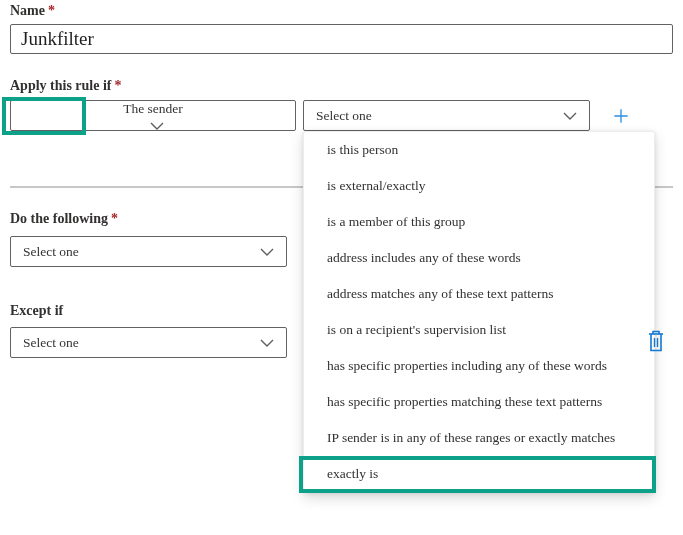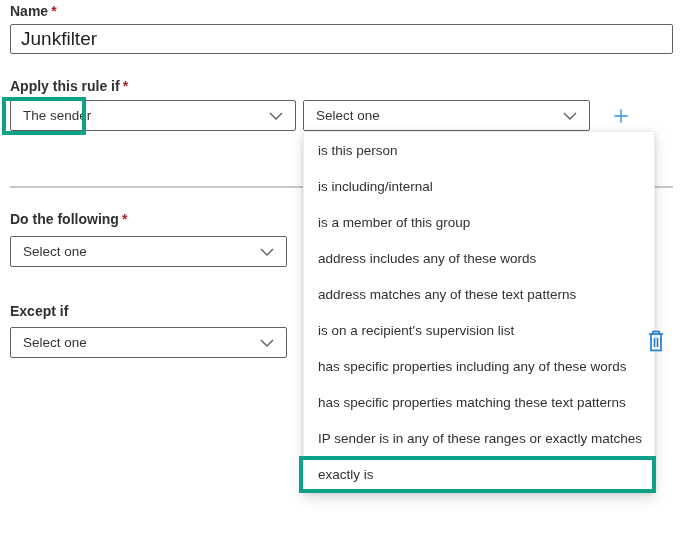--- a/index.html
+++ b/index.html
@@ -1,18 +1,18 @@
 <!DOCTYPE html>
 <html><head>
 <meta charset="utf-8">
 <style>
   html,body{margin:0;padding:0;background:#fff;}
   .stage{
     position:relative;width:683px;height:535px;background:#fff;overflow:hidden;
-    font-family:Liberation Sans, sans-serif;color:#323130;
+    font-family:Liberation Serif, serif;color:#323130;
   }
   .field-label{
     position:absolute;font-size:14px;font-weight:600;color:#323130;white-space:nowrap;
   }
   .req{color:#a4262c;margin-left:3px;font-weight:600;}
   .text-input{
     position:absolute;box-sizing:border-box;background:#fff;
     border:1px solid #636261;border-radius:2px;
     font-family:inherit;font-size:19px;color:#201f1e;padding:0 0 0 10px;outline:none;
   }
@@ -27,21 +27,21 @@
   .plus-btn{
     position:absolute;left:607px;top:102px;width:28px;height:28px;
     display:flex;align-items:center;justify-content:center;cursor:pointer;z-index:2;background:transparent;border:none;
   }
   .menu-panel{
     position:absolute;left:303px;top:131px;width:350px;z-index:5;
     background:#fff;border:1px solid #ededec;border-radius:2px;
     box-shadow:0 5px 14px rgba(0,0,0,.14), 0 1px 4px rgba(0,0,0,.10);
   }
   .menu-item{
-    height:36px;display:flex;align-items:center;padding:0 14px;
+    height:36px;display:flex;align-items:center;padding:0 23px;
     font-size:13.5px;color:#323130;cursor:pointer;white-space:nowrap;overflow:hidden;
   }
   .hl-box{position:absolute;box-sizing:border-box;border:4px solid #0ea189;background:transparent;pointer-events:none;}
   .hl-sender{left:2px;top:97px;width:84px;height:38px;z-index:3;}
   .hl-ip{left:299px;top:456px;width:357px;height:37px;z-index:6;}
   .trash-btn{position:absolute;left:647px;top:330px;width:18px;height:24px;z-index:6;cursor:pointer;background:transparent;border:none;padding:0;}
 </style>
 </head>
 <body>
 
@@ -49,21 +49,21 @@
 
   <div class="field-label" style="left:10px;top:3px;">
     <span>Name</span><span class="req">*</span>
   </div>
   <input class="text-input" style="left: 10px; top: 24px; width: 663px; height: 30px;" value="Junkfilter">
 
   <div class="field-label" style="left:10px;top:78px;">
     <span>Apply this rule if</span><span class="req">*</span>
   </div>
 
-  <div class="select" style="left:10px;top:100px;width:286px;height:31px;">
+  <div class="select" style="left:10px;top:100px;width:286px;height:31px;flex-direction:column;">
     <span>The sender</span>
     <span class="chev">
       <svg width="14" height="8" viewBox="0 0 14 8">
           <path d="M1 1 L7 7 L13 1" stroke="#605e5c" stroke-width="1.4" fill="none"></path>
         </svg>
     </span>
   </div>
 
   <div class="select" style="left:303px;top:100px;width:287px;height:31px;">
     <span>Select one</span>
@@ -110,21 +110,21 @@
     <svg width="16" height="22" viewBox="0 0 16 22">
       <path d="M1 4 H15" stroke="#1478d1" stroke-width="1.6" fill="none"></path>
       <path d="M5 4 V1.5 H11 V4" stroke="#1478d1" stroke-width="1.6" fill="none"></path>
       <path d="M3 4 V20.5 H13 V4" stroke="#1478d1" stroke-width="1.6" fill="none"></path>
       <path d="M6.5 8 V17 M9.5 8 V17" stroke="#1478d1" stroke-width="1.4" fill="none"></path>
     </svg>
   </button>
 
   <div class="menu-panel">
     <div class="menu-item">is this person</div>
-    <div class="menu-item">is including/internal</div>
+    <div class="menu-item">is external/exactly</div>
     <div class="menu-item">is a member of this group</div>
     <div class="menu-item">address includes any of these words</div>
     <div class="menu-item">address matches any of these text patterns</div>
     <div class="menu-item">is on a recipient's supervision list</div>
     <div class="menu-item">has specific properties including any of these words</div>
     <div class="menu-item">has specific properties matching these text patterns</div>
     <div class="menu-item">IP sender is in any of these ranges or exactly matches</div>
     <div class="menu-item">exactly is</div>
   </div>
 

